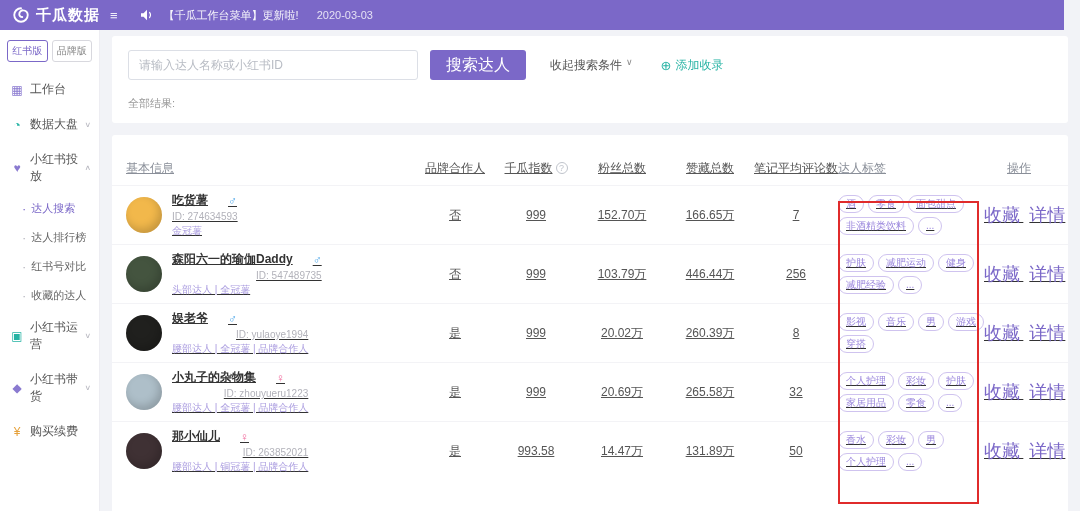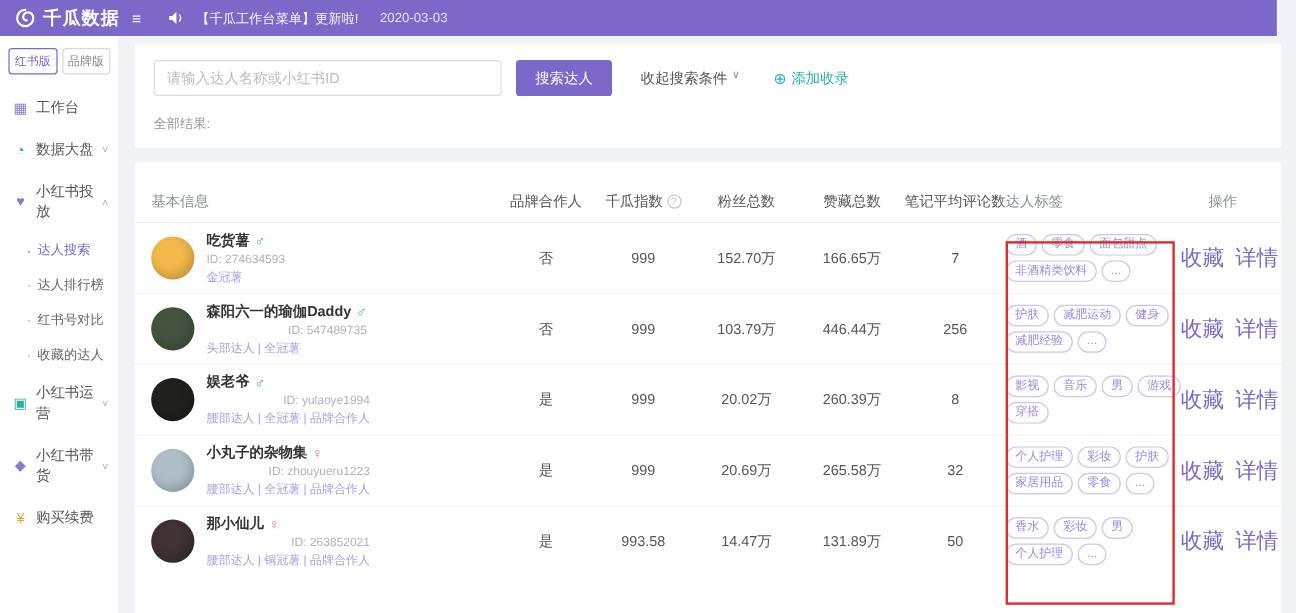--- a/index.html
+++ b/index.html
@@ -42,59 +42,59 @@
   
   .main { position:absolute; left:100px; top:30px; right:0; bottom:0; padding:6px 12px; overflow:hidden; }
   .card { background:#fff; border-radius:3px; }
 
   .search-card { padding:14px 16px 12px; }
   .search-row { display:flex; align-items:center; }
   .search-input { width:290px; height:30px; border:1px solid #dcdfe6; border-radius:3px;
     padding:0 10px; font-size:12px; color:#333; outline:none; }
   .search-input::placeholder { color:#b8bcc4; }
   .search-btn { height:30px; padding:0 16px; background:#7b68c8; color:#fff; border:none;
-    border-radius:3px; font-size:12px; margin-left:12px; cursor:pointer; }
+    border-radius:3px; font-size:16px; margin-left:12px; cursor:pointer; }
   .collapse-toggle { margin-left:24px; color:#555; font-size:12px; display:flex; align-items:flex-start;
     gap:4px; cursor:pointer; }
   .collapse-chev { font-size:9px; color:#888; }
   .add-record { margin-left:28px; color:#26b3a4; font-size:12px; display:flex; align-items:center;
     gap:4px; cursor:pointer; }
   .plus-icon { font-size:13px; line-height:1; }
   .results-label { margin-top:16px; font-size:11px; color:#999; }
 
   .results-card { margin-top:12px; padding-top:14px; height:500px; }
   .sort-tabs { display:flex; margin:0 14px; width:max-content; }
   .sort-tab { font-size:11px; color:#666; border:1px solid #dcdfe6; padding:5px 12px;
     margin-left:-1px; cursor:pointer; background:#fff; white-space:nowrap; }
   .sort-tab:first-child { margin-left:0; border-radius:3px 0 0 3px; }
   .sort-tab:last-child { border-radius:0 3px 3px 0; }
   .sort-tab.active { color:#7b68c8; border-color:#7b68c8; position:relative; z-index:1; }
 
   .thead { display:flex; align-items:center; padding:0 14px; height:34px; color:#8a8f99;
     font-size:12px; margin-top:2px; }
   .trow { display:flex; align-items:center; padding:6px 14px; border-top:1px solid #f3f3f6;
     min-height:52px; }
-  .cell { flex-shrink:0; }
+  .cell { flex-shrink:0;text-decoration:underline; }
   .c-basic { width:290px; display:flex; align-items:center; }
   .c-brand { width:78px; text-align:center; color:#555; }
   .c-index { width:84px; text-align:center; color:#555; }
   .c-fans { width:88px; text-align:center; color:#555; }
   .c-likes { width:88px; text-align:center; color:#555; }
   .c-comments { width:84px; text-align:center; color:#555; }
   .c-tags { width:146px; }
   .trow .c-tags { display:flex; flex-wrap:wrap; gap:4px; align-content:center; }
   .c-action { width:70px; text-align:center; white-space:nowrap; }
   .info-icon { display:inline-block; width:12px; height:12px; border:1px solid #c0c4cc;
     border-radius:50%; color:#c0c4cc; font-size:9px; line-height:11px; text-align:center;
     margin-left:3px; vertical-align:1px; cursor:pointer; }
 
   .avatar { width:36px; height:36px; border-radius:50%; flex-shrink:0; margin-right:10px;
     cursor:pointer; box-shadow:inset -3px -4px 8px rgba(0,0,0,.18); }
   .binfo { min-width:0; }
-  .nline { display:flex; align-items:center; gap:4px; }
+  .nline { display:flex; align-items:center; gap:20px; }
   .uname { font-size:12px; font-weight:600; color:#333; cursor:pointer; white-space:nowrap;
     overflow:hidden; text-overflow:ellipsis; max-width:170px; }
   .gicon { font-size:12px; line-height:1; }
   .gicon.male { color:#4da6e8; }
   .gicon.female { color:#f0679a; }
   .uid { font-size:10px; color:#b2b2ba; margin-top:2px;text-align:right; }
   .umeta { font-size:10px; color:#ab9de0; margin-top:2px; }
 
   .tag { font-size:10px; color:#9b87dd; border:1px solid #cfc3ef; border-radius:9px;
     padding:1px 7px; line-height:14px; background:#fff; cursor:pointer; white-space:nowrap; }

